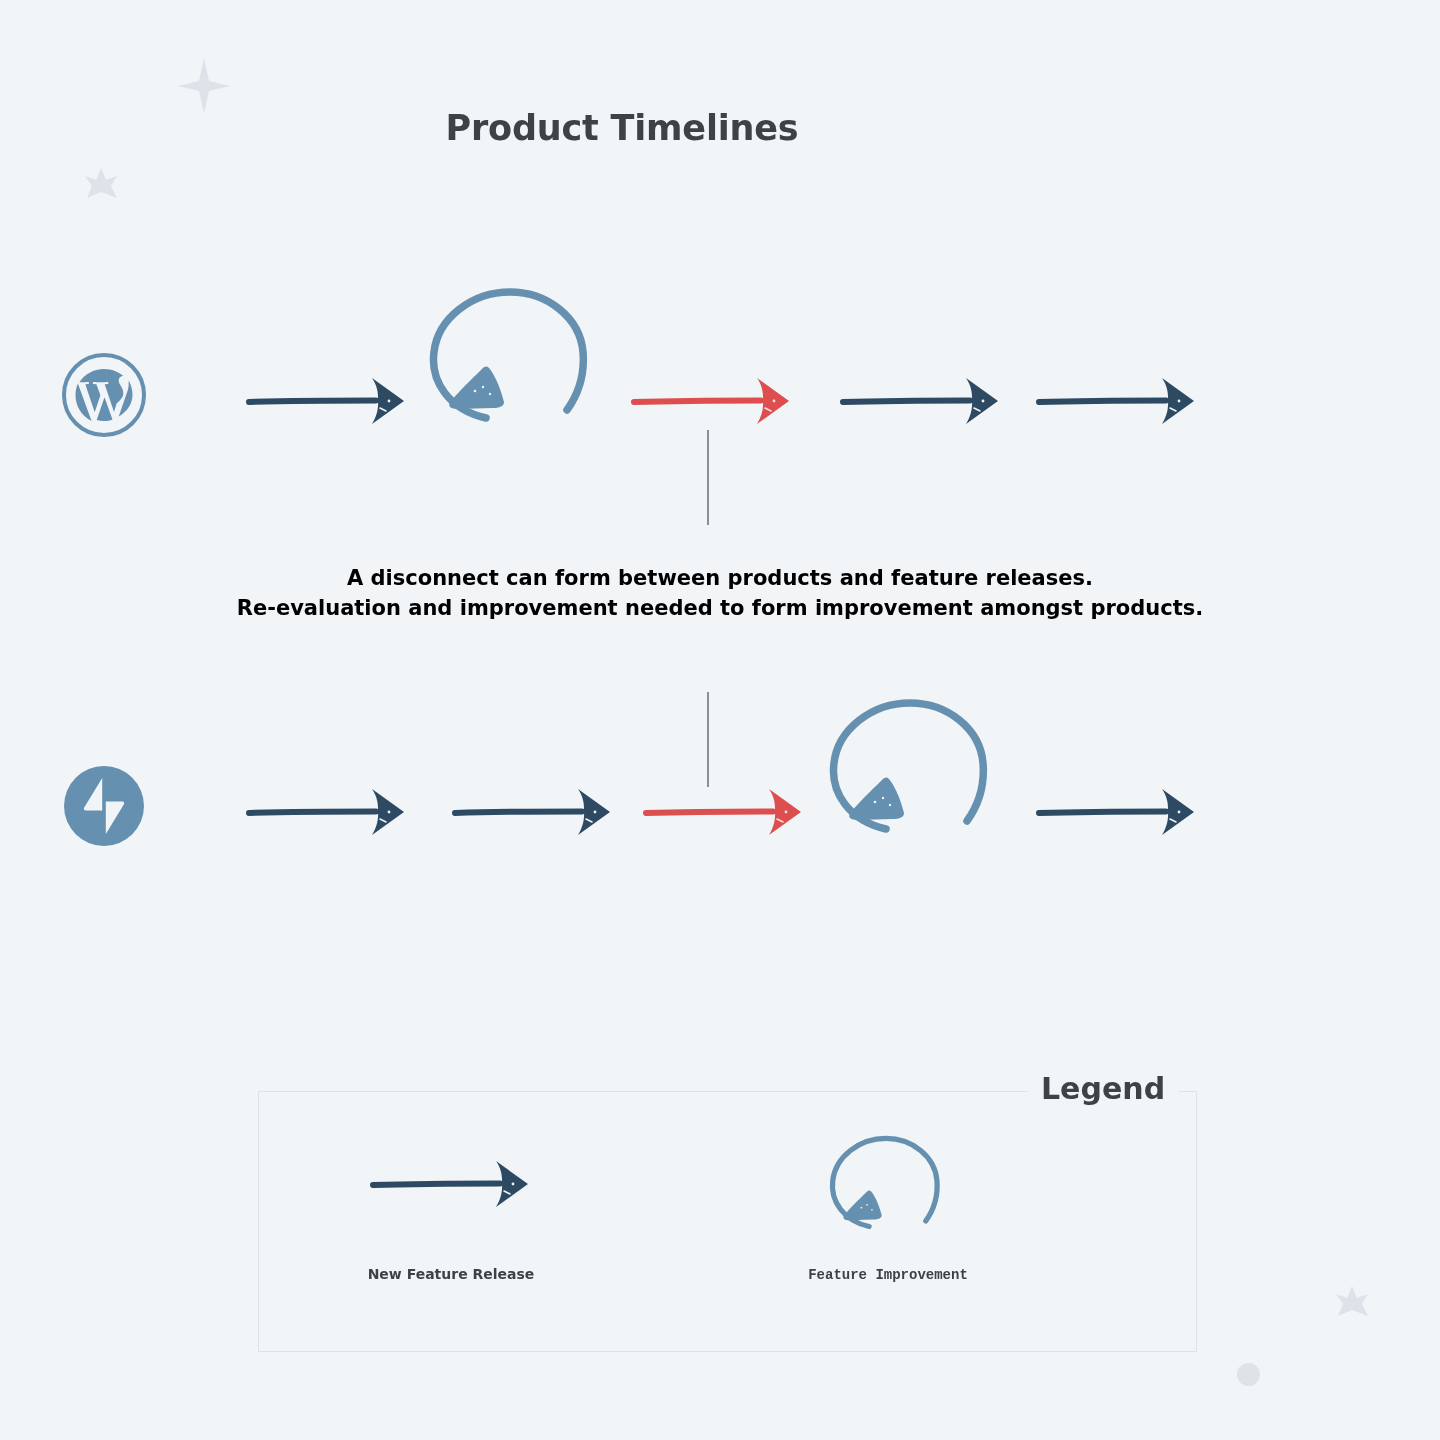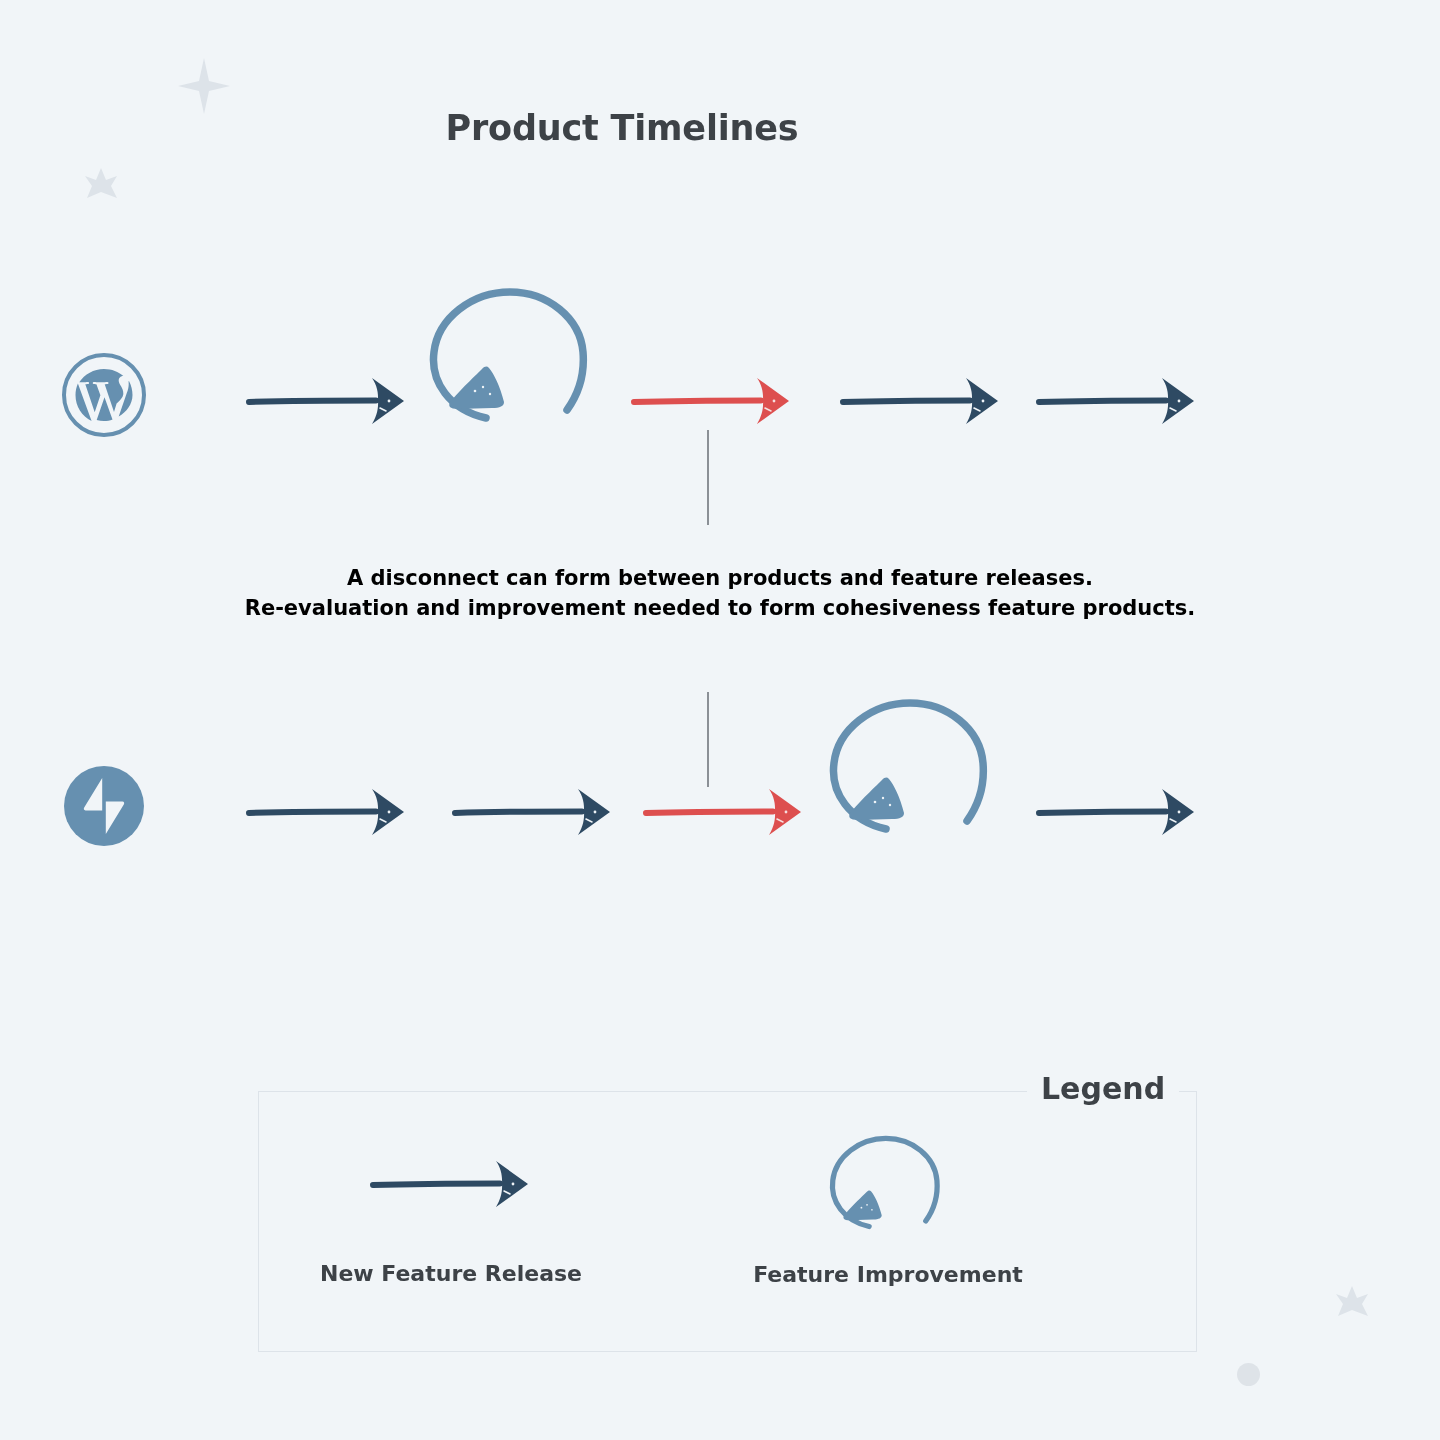--- a/index.html
+++ b/index.html
@@ -44,28 +44,28 @@
   }
   #legend-title {
     position:absolute; left:1027px; top:1071px;
     background:#f1f5f8; padding:0 14px;
     font-family:"DejaVu Sans", sans-serif;
     font-size:30px; font-weight:bold; color:#3d4247;
   }
   .legend-item { position:absolute; text-align:center; }
   .legend-label {
     font-family:"DejaVu Sans", sans-serif;
-    font-size:22px; font-weight:bold; line-height:30px;
+    font-size:14px; font-weight:bold; line-height:30px;
     color:#3d4247;
   }
   #legend-item-1 { left:290px; top:1155px; width:322px; }
   #legend-item-2 { left:727px; top:1120px; width:322px; }
   .legend-glyph { display:block; margin:0 auto; }
   #legend-item-1 .legend-label { margin-top:46px; }
-  #legend-item-2 .legend-label { margin-top:22px; }
+  #legend-item-2 .legend-label { margin-top:22px;font-family:Liberation Mono, monospace; }
 
   .vline { position:absolute; width:1.5px; background:#8b9096; }
 </style>
 </head>
 <body>
 
 <div id="stage">
 
   <svg class="deco" style="left:178px; top:58px;" width="52" height="56" viewBox="0 0 52 56">
     <path d="M26 0 L31 23 L52 28 L31 33 L26 56 L21 33 L0 28 L21 23 Z" fill="#dde3e9"></path>
@@ -131,21 +131,21 @@
       <path d="M126 6 L158 29 L126 52 C131 44, 132.5 36, 132 29 C132.5 21, 131 13, 126 6 Z" fill="#2e4a63"></path>
       <path d="M134 36 L140 39" stroke="#eef3f7" stroke-width="1.6" stroke-linecap="round"></path>
       <circle cx="143" cy="29" r="1.4" fill="#eef3f7"></circle>
     </svg>
   </div>
 
   <div class="vline" style="left:707px; top:430px; height:95px;"></div>
 
   <div class="caption" id="caption">
     <div>A disconnect can form between products and feature releases.</div>
-    <div>Re-evaluation and improvement needed to form cohesiveness feature products.</div>
+    <div>Re-evaluation and improvement needed to form improvement amongst products.</div>
   </div>
 
   <div class="vline" style="left:707px; top:692px; height:95px;"></div>
 
   <div class="row" id="row2">
 
     <svg class="node-icon" viewBox="0 0 88 88">
       <circle cx="44" cy="44" r="40" fill="#6690b0"></circle>
       <path fill="#f1f5f8" d="M42.2 16 L42.2 48.5 L25.5 48.5 C24 48.5 23.3 46.8 24.2 45.6 Z"></path>
       <path fill="#f1f5f8" d="M45.8 72 L45.8 39.5 L62.5 39.5 C64 39.5 64.7 41.2 63.8 42.4 Z"></path>

